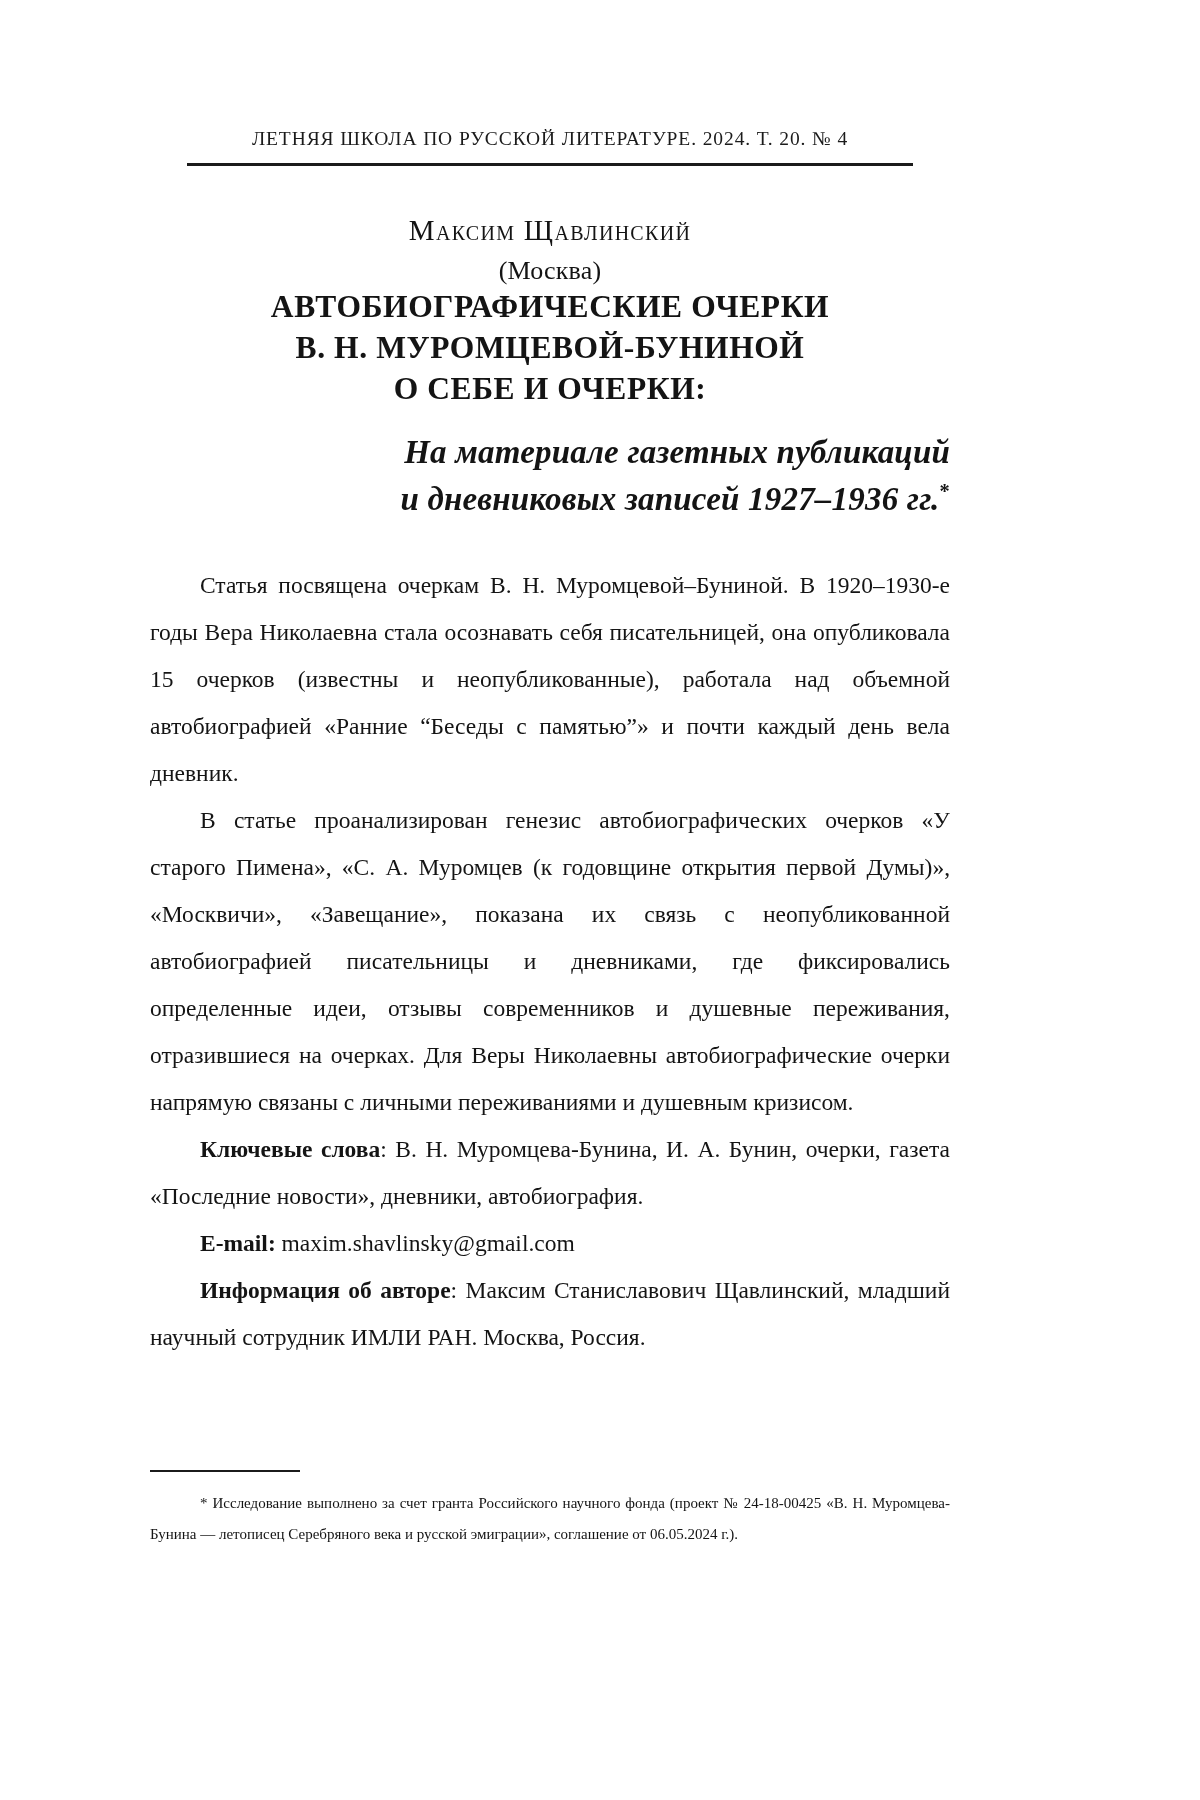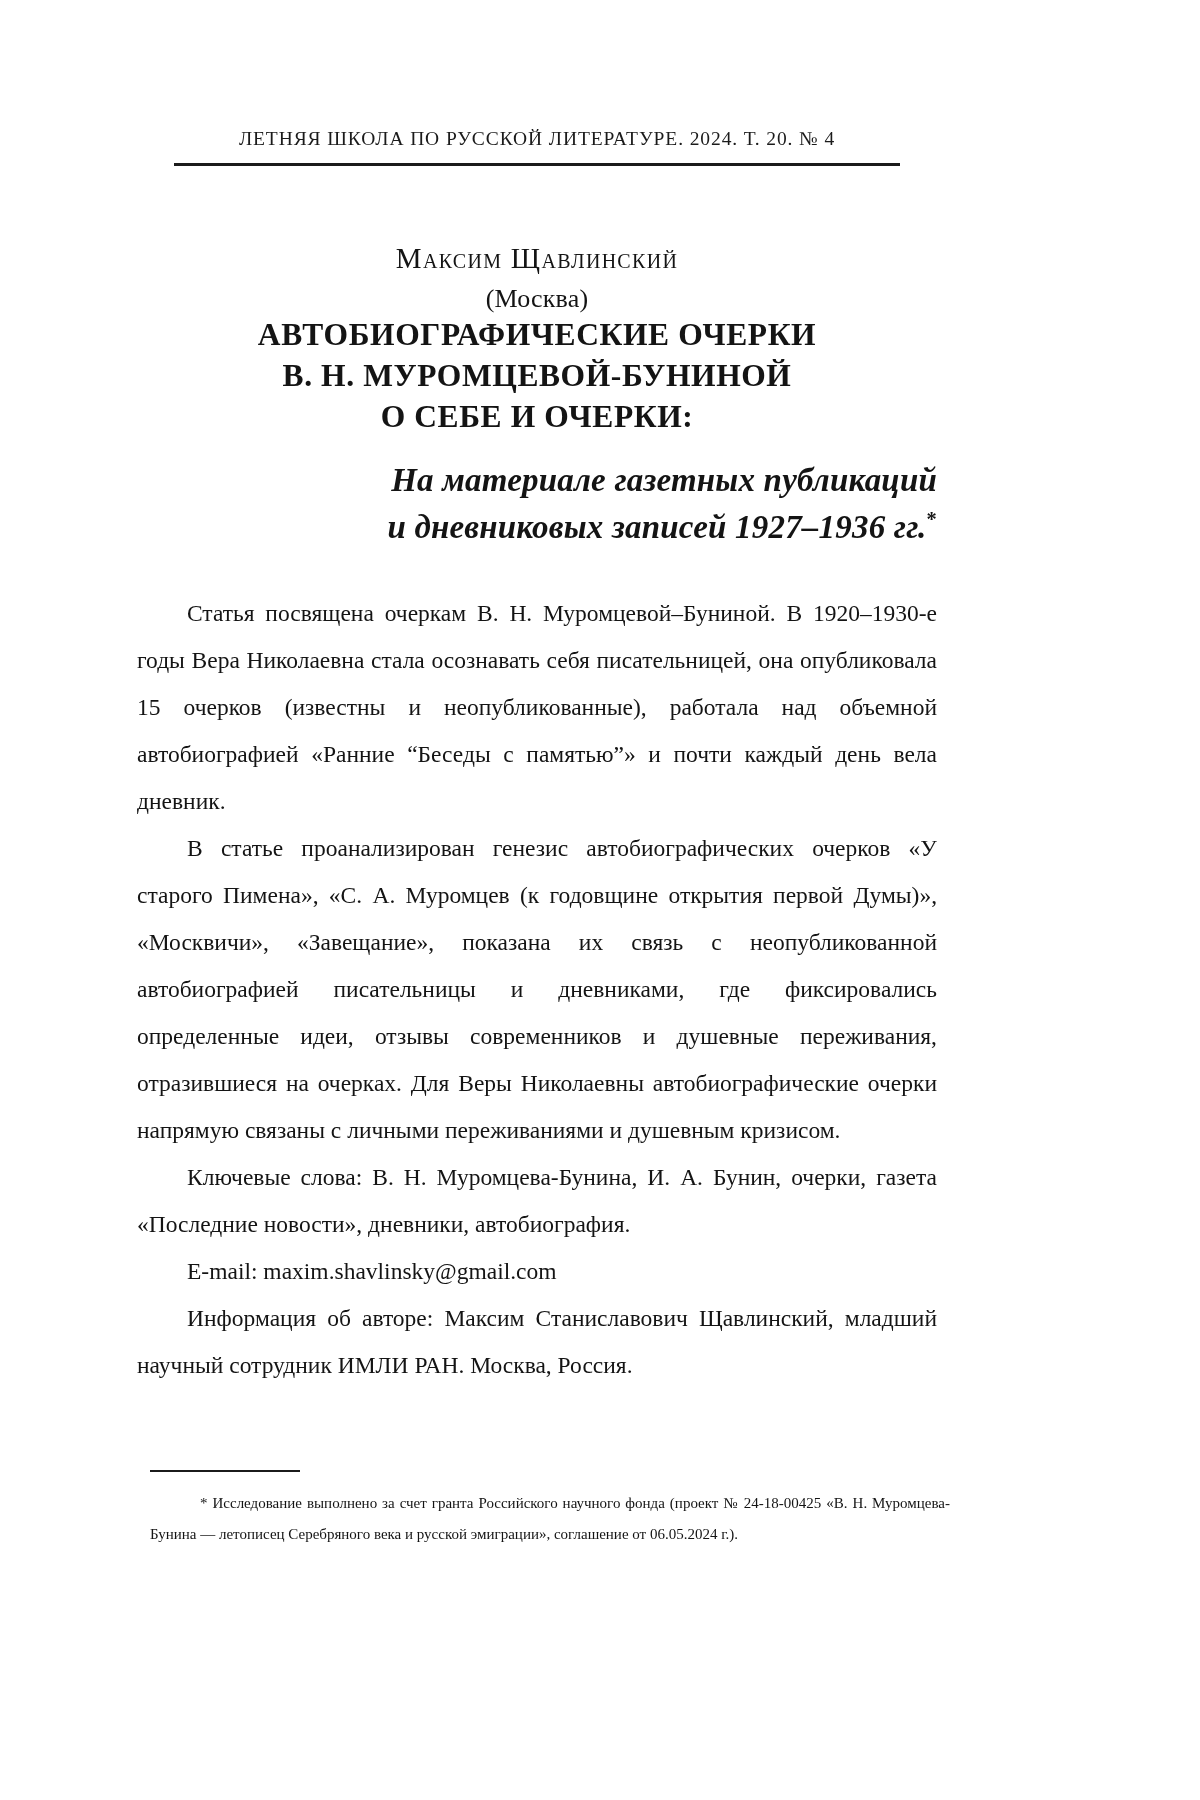--- a/index.html
+++ b/index.html
@@ -17,21 +17,21 @@
   .page {
     position: relative;
     width: 1200px;
     height: 1800px;
     box-sizing: border-box;
     padding: 0;
     overflow: hidden;
   }
   .content {
     position: absolute;
-    left: 137px;
+    left: 150px;
     top: 0;
     width: 800px;
   }
 
   
   .running-head {
     margin-top: 128px;
     text-align: center;
     font-size: 19.5px;
     letter-spacing: 0.9px;
@@ -45,21 +45,21 @@
     border-bottom: 1.3px solid #1b1b1b;
     height: 3.4px;
     width: 726px;
     margin-left: auto;
     margin-right: auto;
     box-sizing: border-box;
   }
 
   
   .author {
-    margin-top: 76px;
+    margin-top: 48px;
     text-align: center;
     font-size: 29px;
     letter-spacing: 1.3px;
     font-variant: small-caps;
   }
   .author-city {
     margin-top: 9px;
     text-align: center;
     font-size: 26px;
     letter-spacing: 0.2px;
@@ -96,21 +96,21 @@
     line-height: 47px;
     text-align: justify;
     text-justify: inter-word;
     hyphens: manual;
   }
   .abstract p {
     margin: 0;
     text-indent: 50px;
   }
   .lbl {
-    font-weight: normal;
+    font-weight: bold;
   }
   .mono-ish {
     font-family: "Liberation Serif", serif;
   }
 
   
   .footnote-wrap {
     position: absolute;
     left: 150px;
     top: 1470px;

